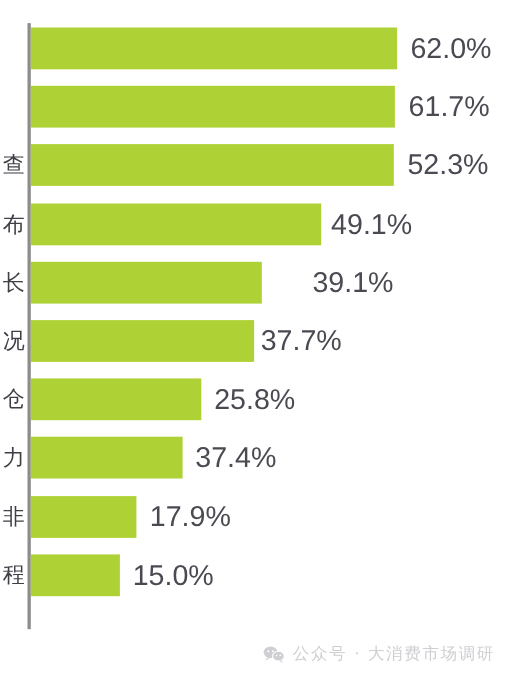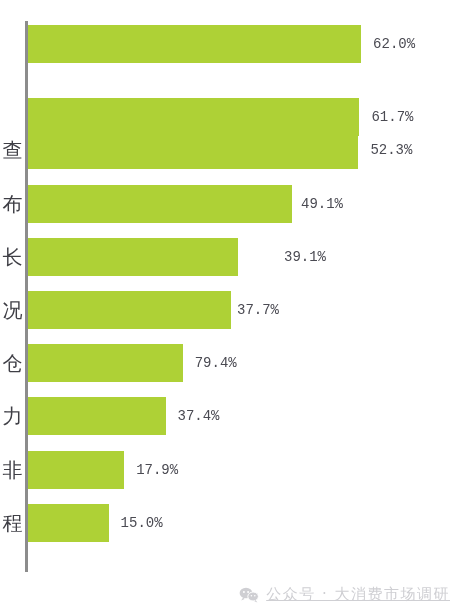--- a/index.html
+++ b/index.html
@@ -69,24 +69,24 @@
     left: 28px;
     top: 0;
     height: 38px;
     background: #aed136;
   }
 
   .bar-value {
     position: absolute;
     top: 50%;
     transform: translateY(-50%);
-    font-size: 14px;
+    font-size: 26px;
     color: #4a4a52;
     white-space: nowrap;
-    font-family: Liberation Mono, monospace;
+    font-family: Liberation Sans, sans-serif;
   }
 
   
   #watermark {
     position: absolute;
     right: 14px;
     bottom: 9px;
     display: flex;
     align-items: center;
     gap: 7px;
@@ -112,21 +112,21 @@
 <div id="chart-root" style="background: rgb(255, 255, 255);">
 
   <div id="axis-line" style="background: rgb(140, 140, 140);"></div>
 
   <div id="plot-area">
       <div class="bar-row" style="top: 4px;">
         <span class="cat-label"></span>
         <div class="bar" style="width: 333.08px; background: rgb(174, 209, 54);"></div>
         <span class="bar-value" style="left: 373.08px; color: rgb(74, 74, 82);">62.0%</span>
       </div>
-      <div class="bar-row" style="top: 57.2px; margin-top: 20px;">
+      <div class="bar-row" style="top: 57.2px;">
         <span class="cat-label"></span>
         <div class="bar" style="width: 331.469px; background: rgb(174, 209, 54);"></div>
         <span class="bar-value" style="left: 371.469px; color: rgb(74, 74, 82);">61.7%</span>
       </div>
       <div class="bar-row" style="top: 110.4px;">
         <span class="cat-label">查</span>
         <div class="bar" style="width: 330.394px; background: rgb(174, 209, 54);"></div>
         <span class="bar-value" style="left: 370.394px; color: rgb(74, 74, 82);">52.3%</span>
       </div>
       <div class="bar-row" style="top: 163.6px;">
@@ -140,40 +140,40 @@
         <span class="bar-value" style="left: 251px; color: rgb(74, 74, 82); margin-left: 33px;">39.1%</span>
       </div>
       <div class="bar-row" style="top: 270px;">
         <span class="cat-label">况</span>
         <div class="bar" style="width: 202.534px; background: rgb(174, 209, 54);"></div>
         <span class="bar-value" style="left: 237px; color: rgb(74, 74, 82);">37.7%</span>
       </div>
       <div class="bar-row" style="top: 323.2px;">
         <span class="cat-label">仓</span>
         <div class="bar" style="width: 154.721px; background: rgb(174, 209, 54);"></div>
-        <span class="bar-value" style="left: 194.721px; color: rgb(74, 74, 82);">79.4%</span>
+        <span class="bar-value" style="left: 194.721px; color: rgb(74, 74, 82);">25.8%</span>
       </div>
       <div class="bar-row" style="top: 376.4px;">
         <span class="cat-label">力</span>
         <div class="bar" style="width: 137.53px; background: rgb(174, 209, 54);"></div>
         <span class="bar-value" style="left: 177.53px; color: rgb(74, 74, 82);">37.4%</span>
       </div>
       <div class="bar-row" style="top: 429.6px;">
         <span class="cat-label">非</span>
         <div class="bar" style="width: 96.1635px; background: rgb(174, 209, 54);"></div>
         <span class="bar-value" style="left: 136.164px; color: rgb(74, 74, 82);">17.9%</span>
       </div>
       <div class="bar-row" style="top: 482.8px;">
         <span class="cat-label">程</span>
         <div class="bar" style="width: 80.5839px; background: rgb(174, 209, 54);"></div>
         <span class="bar-value" style="left: 120.584px; color: rgb(74, 74, 82);">15.0%</span>
       </div>
     </div>
 
-  <div id="watermark" style="color: rgb(207, 207, 211); text-decoration: underline;">
+  <div id="watermark" style="color: rgb(207, 207, 211);">
     <span class="wm-icon">
       <svg width="20" height="16" viewBox="0 0 20 16" xmlns="http://www.w3.org/2000/svg">
         <ellipse cx="7" cy="6" rx="6.4" ry="5.3" fill="#cfcfd3"></ellipse>
         <path d="M4.1 10.6 L2.2 13.4 L5.6 11.9 Z" fill="#cfcfd3"></path>
         <circle cx="4.9" cy="5" r="0.95" fill="#ffffff"></circle>
         <circle cx="9.1" cy="5" r="0.95" fill="#ffffff"></circle>
         <ellipse cx="14.1" cy="9.5" rx="5.3" ry="4.5" fill="#cfcfd3" stroke="#ffffff" stroke-width="1"></ellipse>
         <path d="M16.6 12.9 L18.4 15.4 L15.3 14.2 Z" fill="#cfcfd3"></path>
         <circle cx="12.4" cy="8.7" r="0.8" fill="#ffffff"></circle>
         <circle cx="15.8" cy="8.7" r="0.8" fill="#ffffff"></circle>

